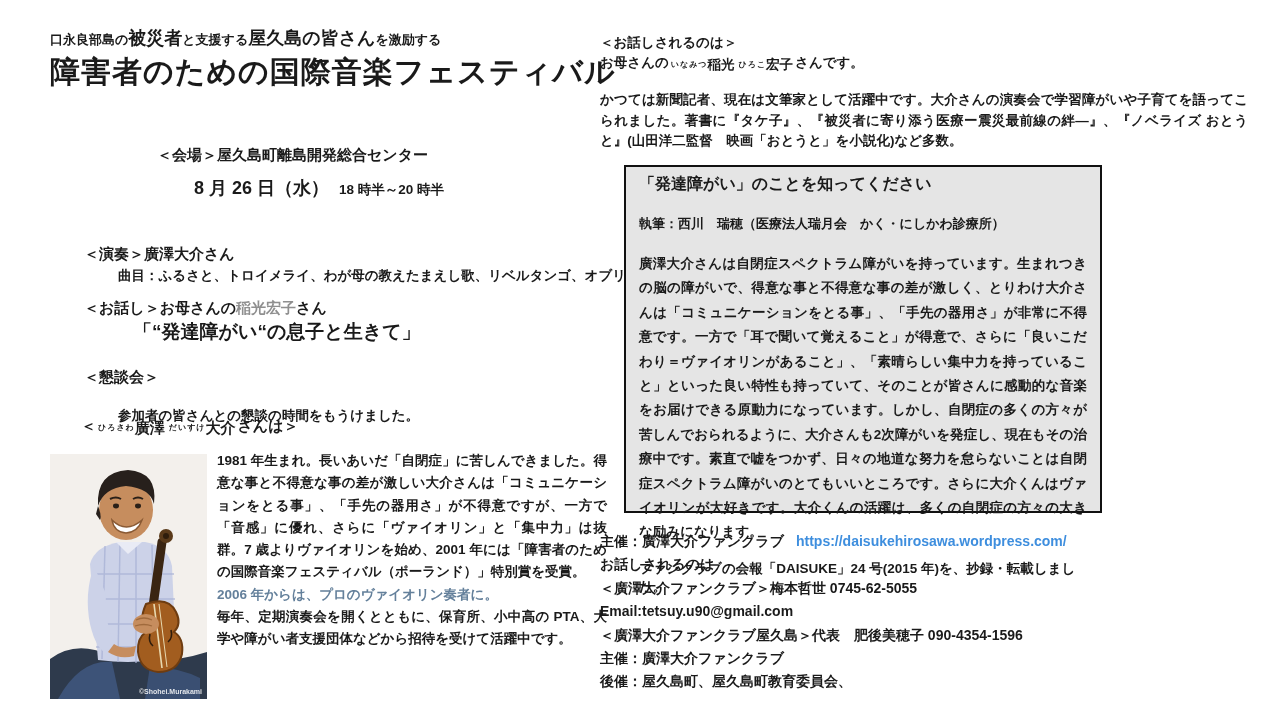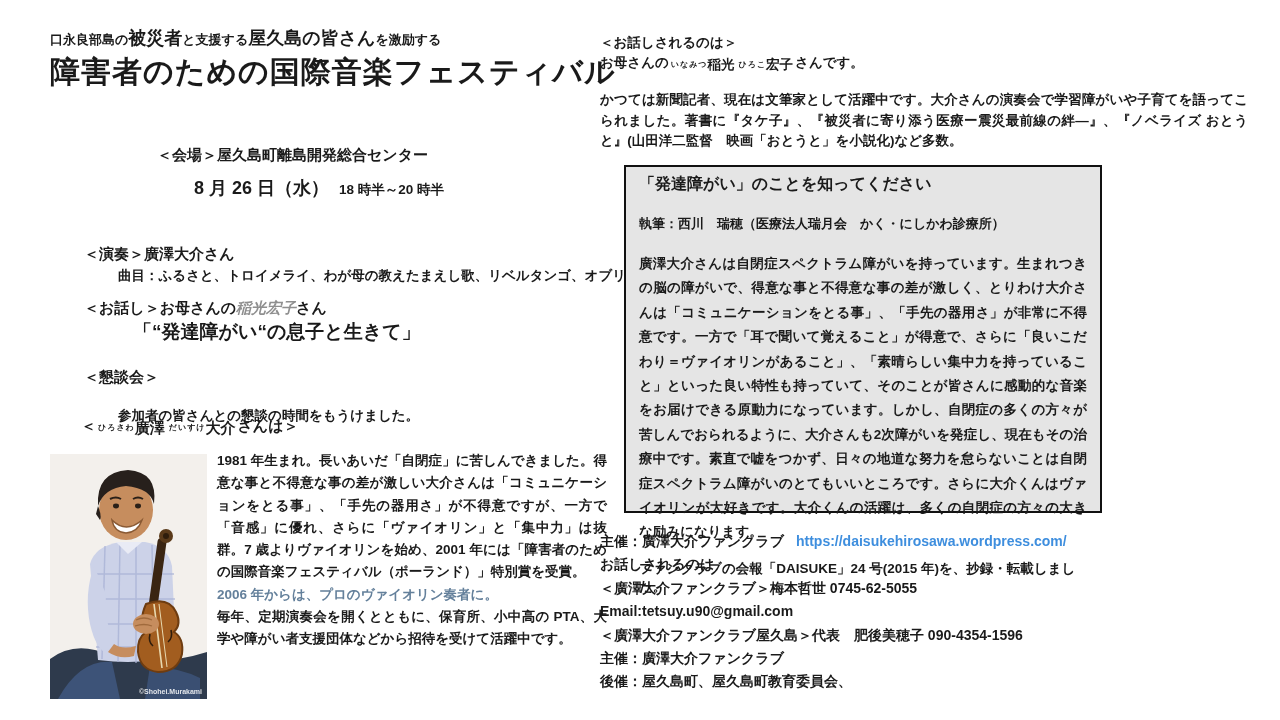--- a/index.html
+++ b/index.html
@@ -15,21 +15,21 @@
   .catch .lg{font-size:18px;font-weight:800;}
   .main-title{left:50px;top:52px;font-size:30px;font-weight:900;letter-spacing:1px;white-space:nowrap;}
   .venue{left:157px;top:146px;font-size:15px;white-space:nowrap;}
   .dateline{left:194px;top:176px;white-space:nowrap;}
   .dateline .d-main{font-size:18px;font-weight:800;margin-top:19px;}
   .dateline .d-time{font-size:13.5px;margin-left:10px;}
   .h-sec{font-size:15px;white-space:nowrap;}
   .perf-h{left:84px;top:245px;}
   .program{left:118px;top:267px;font-size:13.5px;white-space:nowrap;}
   .talk-h{left:84px;top:299px;}
-  .talk-name{color:#8f8f8f;font-style:italic;}
+  .talk-name{color:#8f8f8f;}
   .talk-title{left:133px;top:319px;font-size:19px;font-weight:800;white-space:nowrap;}
   .gather-h{left:84px;top:368px;}
   .gather-b{left:118px;top:407px;font-size:13.5px;white-space:nowrap;}
   .profile-h{left:81px;top:417px;font-size:15px;white-space:nowrap;display:flex;align-items:flex-end;}
   .rubywrap{display:inline-flex;flex-direction:row;align-items:center;margin:0 2px;}
   .rt{font-size:8px;font-weight:700;line-height:1;letter-spacing:1px;}
   .rb{line-height:1.05;}
   .photo{left:50px;top:454px;width:157px;height:245px;}
   .bio{left:217px;top:450px;width:390px;font-size:13.5px;line-height:22.3px;text-align:justify;}
   .bio .blue{color:#64809b;}

